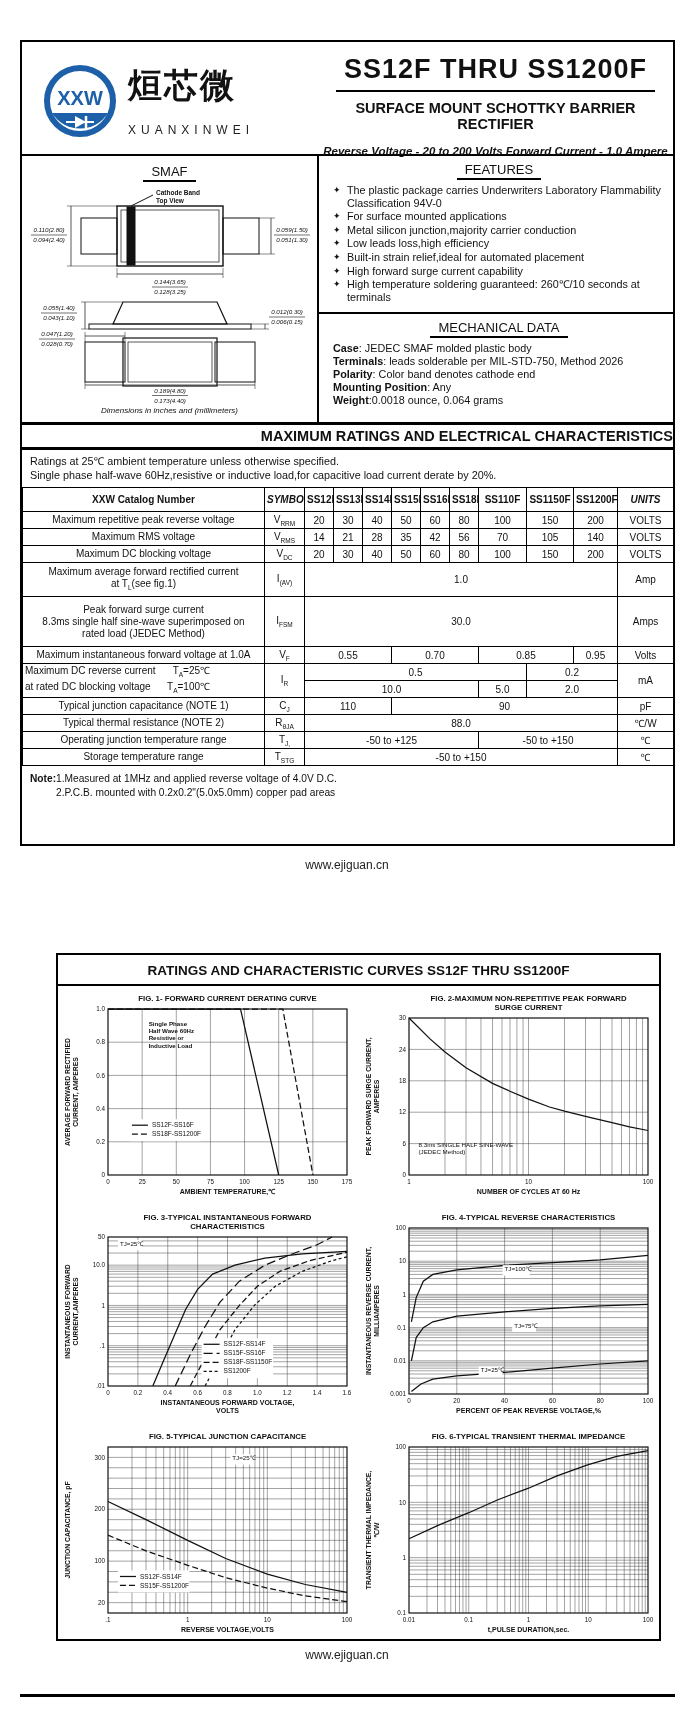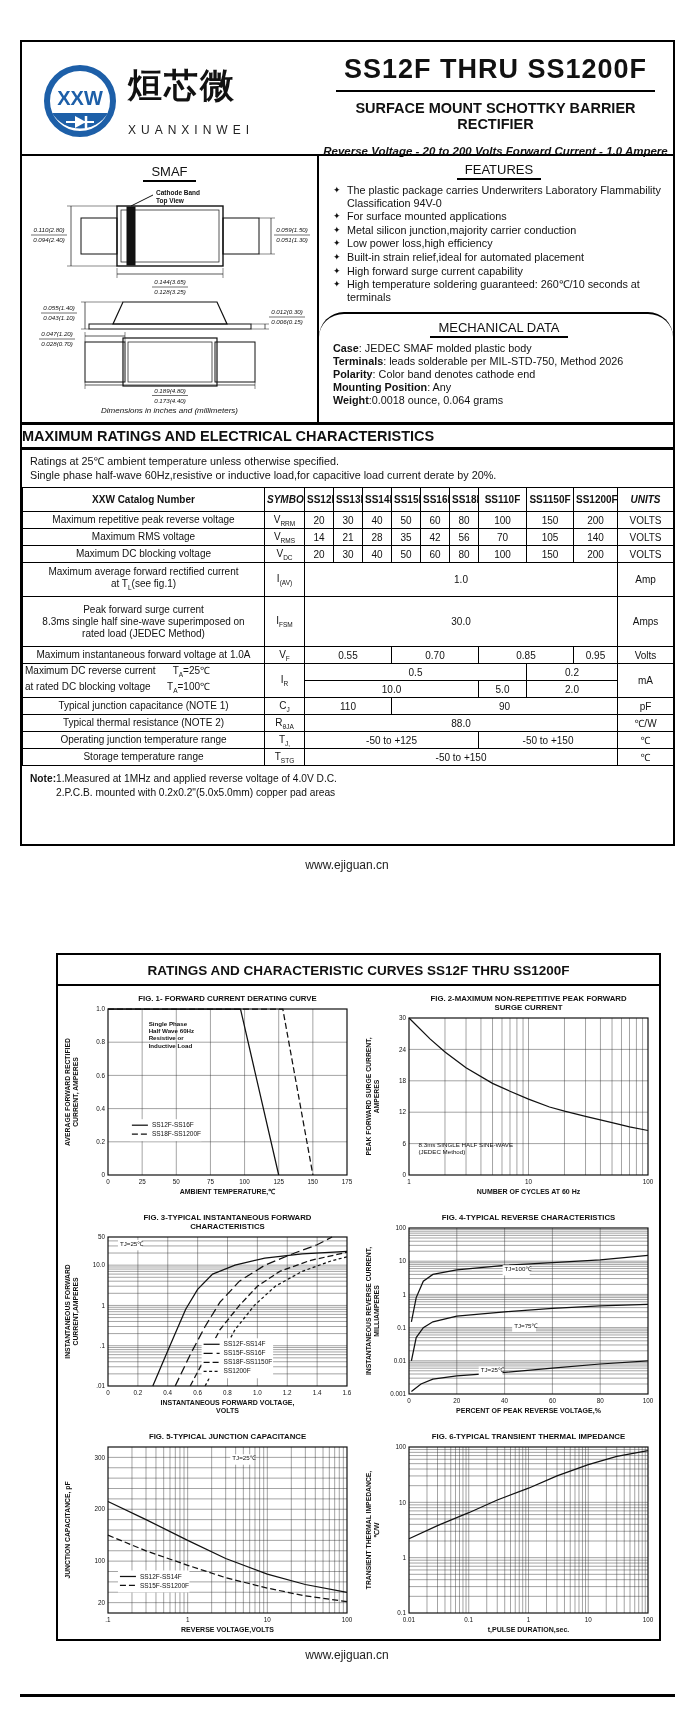--- a/index.html
+++ b/index.html
@@ -19,25 +19,25 @@
   .body1{display:flex;height:266px;}
   .pkgcell{width:297px;border-right:2px solid #000;box-sizing:border-box;padding-top:4px;}
   .secttitle{font-size:13px;font-weight:normal;text-align:center;margin:4px auto 4px auto;
              width:fit-content;border-bottom:2px solid #000;padding:0 8px 1px 8px;}
   .pkgnote{font-size:8px;font-style:italic;text-align:center;margin-top:2px;}
   .rightcell{flex:1;display:flex;flex-direction:column;}
   .features{height:156px;padding:2px 8px 0 14px;box-sizing:border-box;}
   .feat-list{list-style:none;margin:2px 0 0 0;padding:0;font-size:10.8px;line-height:12.6px;}
   .feat-list li{display:flex;gap:4px;margin-bottom:1px;}
   .blt{flex:0 0 10px;font-size:9px;line-height:12px;}
-  .mech{flex:1;border-top:2px solid #000;padding:2px 8px 0 14px;border-radius:25px;}
+  .mech{flex:1;border-top:2px solid #000;padding:2px 8px 0 14px;}
   .mech-lines{font-size:10.8px;line-height:13px;margin-top:3px;}
   .mech-lines b{font-weight:bold;}
   .band{border-top:3px solid #000;border-bottom:3px solid #000;font-weight:bold;font-size:14.5px;
-        text-align:left;padding:3px 0;}
+        text-align:right;padding:3px 0;}
   .ratingtxt{font-size:10.8px;line-height:14px;padding:4px 0 4px 8px;}
   
   table.spec{border-collapse:collapse;width:651px;table-layout:fixed;margin-top:1px;}
   table.spec td,table.spec th{border:1px solid #000;font-size:10px;text-align:center;
         padding:0 2px;overflow:hidden;font-weight:normal;}
   table.spec th{font-weight:bold;}
   th.cat{ text-align:left;font-weight:normal;font-size:10.5px;padding-left:5px;}
   th.symh{font-style:italic;font-size:8.5px;font-weight:normal;}
   th.part{font-size:8.4px;}
   th.unith{font-size:10px;font-style:italic;}
@@ -174,21 +174,21 @@
               <li>
                 <span class="blt">✦</span>
                 <span>For surface mounted applications</span>
               </li>
               <li>
                 <span class="blt">✦</span>
                 <span>Metal silicon junction,majority carrier conduction</span>
               </li>
               <li>
                 <span class="blt">✦</span>
-                <span>Low power loss,high efficiency</span>
+                <span>Low leads loss,high efficiency</span>
               </li>
               <li>
                 <span class="blt">✦</span>
                 <span>Built-in strain relief,ideal for automated placement</span>
               </li>
               <li>
                 <span class="blt">✦</span>
                 <span>High forward surge current capability</span>
               </li>
               <li>

